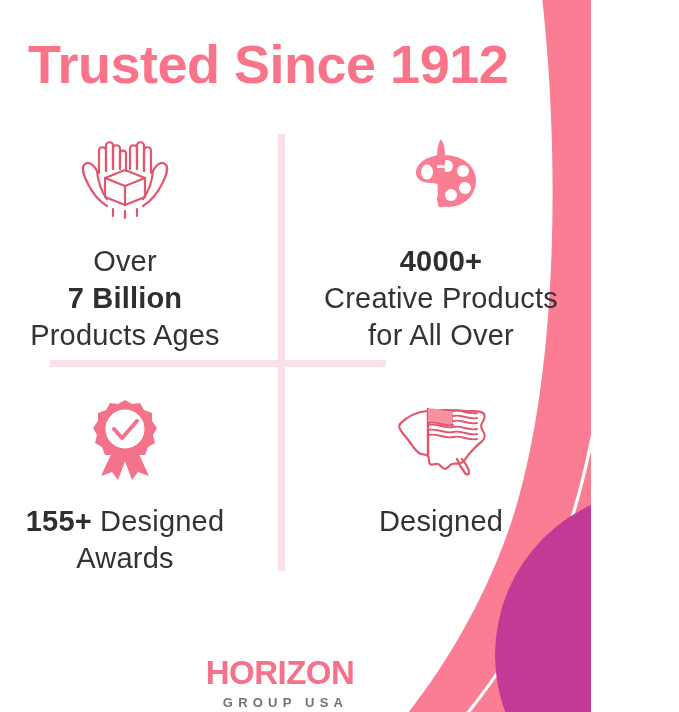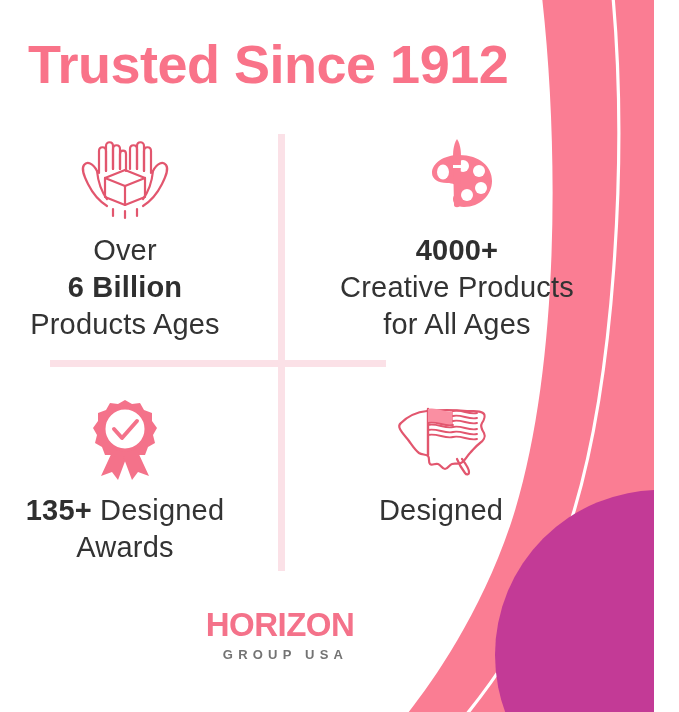--- a/index.html
+++ b/index.html
@@ -6,21 +6,21 @@
   html, body {
     margin: 0;
     padding: 0;
     background: #ffffff;
   }
   body {
     font-family: "Liberation Sans", sans-serif;
   }
   #poster {
     position: relative;
-    width: 654px;
+    width: 591px;
     height: 712px;
     background: #ffffff;
     overflow: hidden;
   }
 
   
   #decor {
     position: absolute;
     left: 0;
     top: 0;
@@ -62,32 +62,32 @@
   }
 
   
   .quad {
     position: absolute;
     display: flex;
     flex-direction: column;
     align-items: center;
   }
   #quad-tl { left: -16px;  top: 132px; width: 282px; }
-  #quad-tr { left: 312px;  top: 132px; width: 290px; }
+  #quad-tr { left: 296px;  top: 132px; width: 290px; }
   #quad-bl { left: -16px;  top: 392px; width: 282px; }
   #quad-br { left: 296px;  top: 392px; width: 290px; align-items: center; }
 
   .icon-wrap {
     height: 92px;
     display: flex;
     align-items: center;
     justify-content: center;
   }
   .stat-text {
-    margin-top: 8px;
+    margin-top: 19px;
     text-align: center;
     color: #333333;
     font-family: "Liberation Sans", sans-serif;
     font-size: 29px;
     line-height: 37px;
     font-weight: normal;
     letter-spacing: 0.2px;
     white-space: nowrap;
   }
   .stat-text b {
@@ -104,20 +104,21 @@
     width: 560px;
     text-align: center;
   }
   #logo-word {
     font-family: "Liberation Sans", sans-serif;
     font-weight: bold;
     font-size: 33px;
     line-height: 33px;
     letter-spacing: -0.5px;
     color: #f4728a;
+    margin-top: 48px;
   }
   #logo-sub {
     font-family: "Liberation Sans", sans-serif;
     font-weight: bold;
     font-size: 13px;
     line-height: 24px;
     letter-spacing: 5.2px;
     color: #737373;
     margin-top: 2px;
     padding-left: 11px;
@@ -174,21 +175,21 @@
         <path d="M32 43 L52 51 L72 43"></path>
         <path d="M52 51 L52 70"></path>
 
         <path d="M40 74 L40 81"></path>
         <path d="M52 76 L52 83"></path>
         <path d="M64 74 L64 81"></path>
       </svg>
     </div>
     <div class="stat-text">
       <span class="stat-line">Over</span>
-      <b class="stat-line">6 Billion</b>
+      <b class="stat-line">7 Billion</b>
       <span class="stat-line">Products Ages</span>
     </div>
   </div>
 
   <div class="quad" id="quad-tr">
     <div class="icon-wrap">
       <svg width="90" height="90" viewBox="0 0 90 90">
 
         <path d="M47 22 C68 22 80 34 80 48 C80 62 68 74 52 74
                  C44 74 41 70 41 66 C41 62 45 60 45 56
@@ -205,42 +206,42 @@
         <path d="M41 26 L49 26 L48 72 C48 75 42 75 42 72 Z" fill="#fa7d93"></path>
 
         <path d="M41 32 L49 32 L49 35 L41 35 Z" fill="#ffffff"></path>
 
         <path d="M45 6 C41 12 41 20 41 26 L49 26 C49 20 49 12 45 6 Z" fill="#fa7d93"></path>
       </svg>
     </div>
     <div class="stat-text">
       <b class="stat-line">4000+</b>
       <span class="stat-line">Creative Products</span>
-      <span class="stat-line">for All Ages</span>
+      <span class="stat-line">for All Over</span>
     </div>
   </div>
 
   <div class="quad" id="quad-bl">
     <div class="icon-wrap">
       <svg width="88" height="88" viewBox="0 0 88 88">
 
         <path d="M32 56 L20 82 L31 78 L37 86 L46 62 Z" fill="#f4728a"></path>
         <path d="M56 56 L68 82 L57 78 L51 86 L42 62 Z" fill="#f4728a"></path>
 
         <path d="M44 6
                  L51 10 L59 9 L63 16 L71 19 L71 27 L76 34 L72 41 L74 49 L67 53 L64 61 L56 61 L50 66 L44 62
                  L38 66 L32 61 L24 61 L21 53 L14 49 L16 41 L12 34 L17 27 L17 19 L25 16 L29 9 L37 10 Z" fill="#f4728a"></path>
         <circle cx="44" cy="35" r="21" fill="#ffffff"></circle>
         <circle cx="44" cy="35" r="21" fill="none" stroke="#f4728a" stroke-width="3"></circle>
 
         <path d="M33 35 L41 44 L56 27" fill="none" stroke="#f4728a" stroke-width="4" stroke-linecap="round" stroke-linejoin="round"></path>
       </svg>
     </div>
     <div class="stat-text">
-      <span class="stat-line"><b>135+</b><span> Designed</span></span>
+      <span class="stat-line"><b>155+</b><span> Designed</span></span>
       <span class="stat-line">Awards</span>
     </div>
   </div>
 
   <div class="quad" id="quad-br">
     <div class="icon-wrap">
       <svg width="112" height="86" viewBox="0 0 112 86">
 
         <path d="M16 28 C22 22 32 17 42 16 C54 15 70 15 82 16
                  C88 16.5 94 15 98 18 C101 20 99 25 97 28

